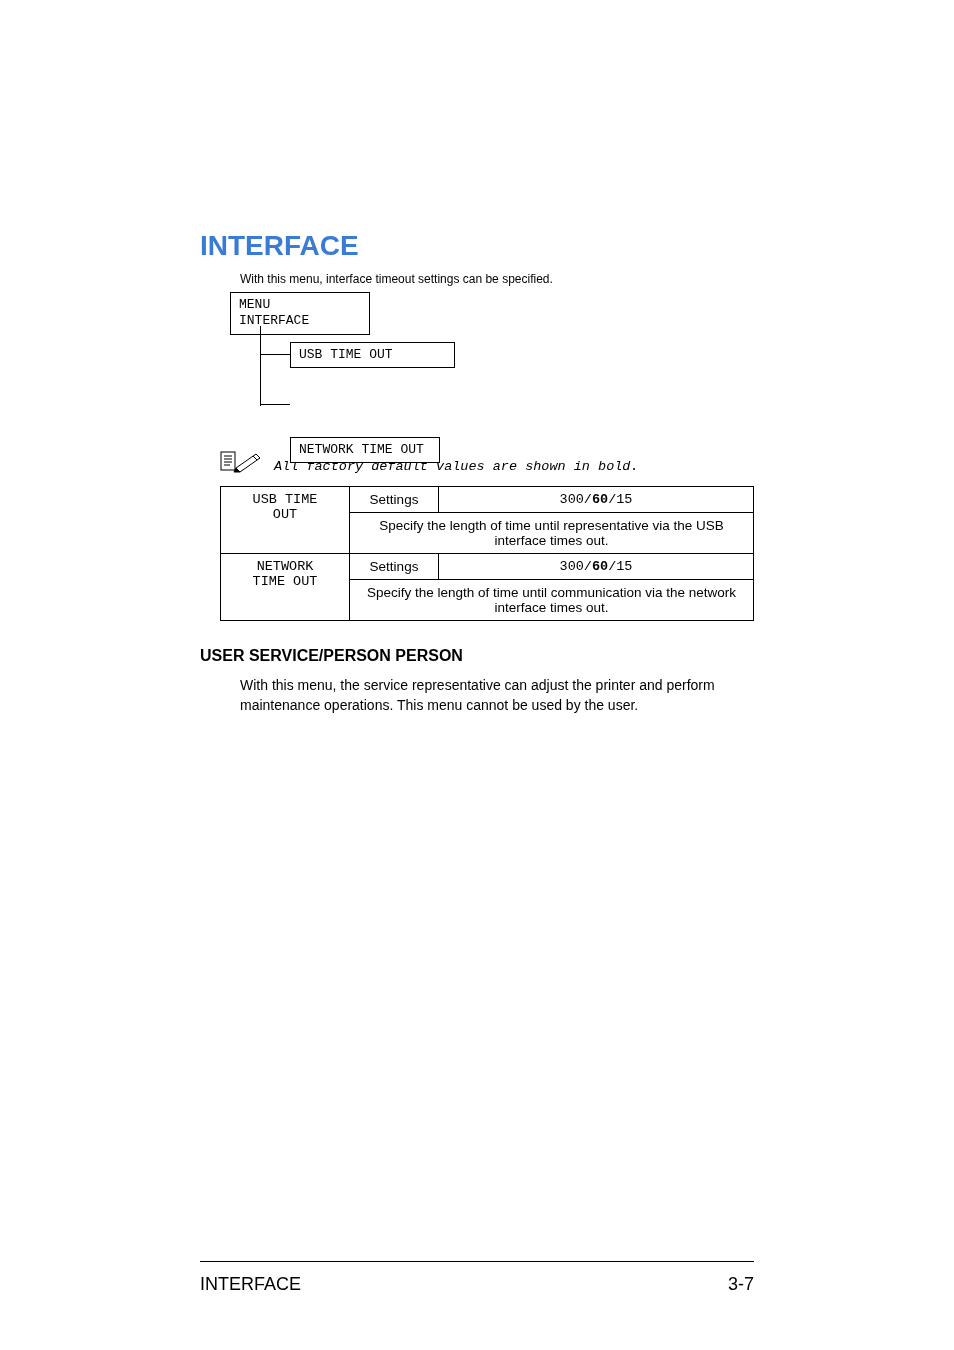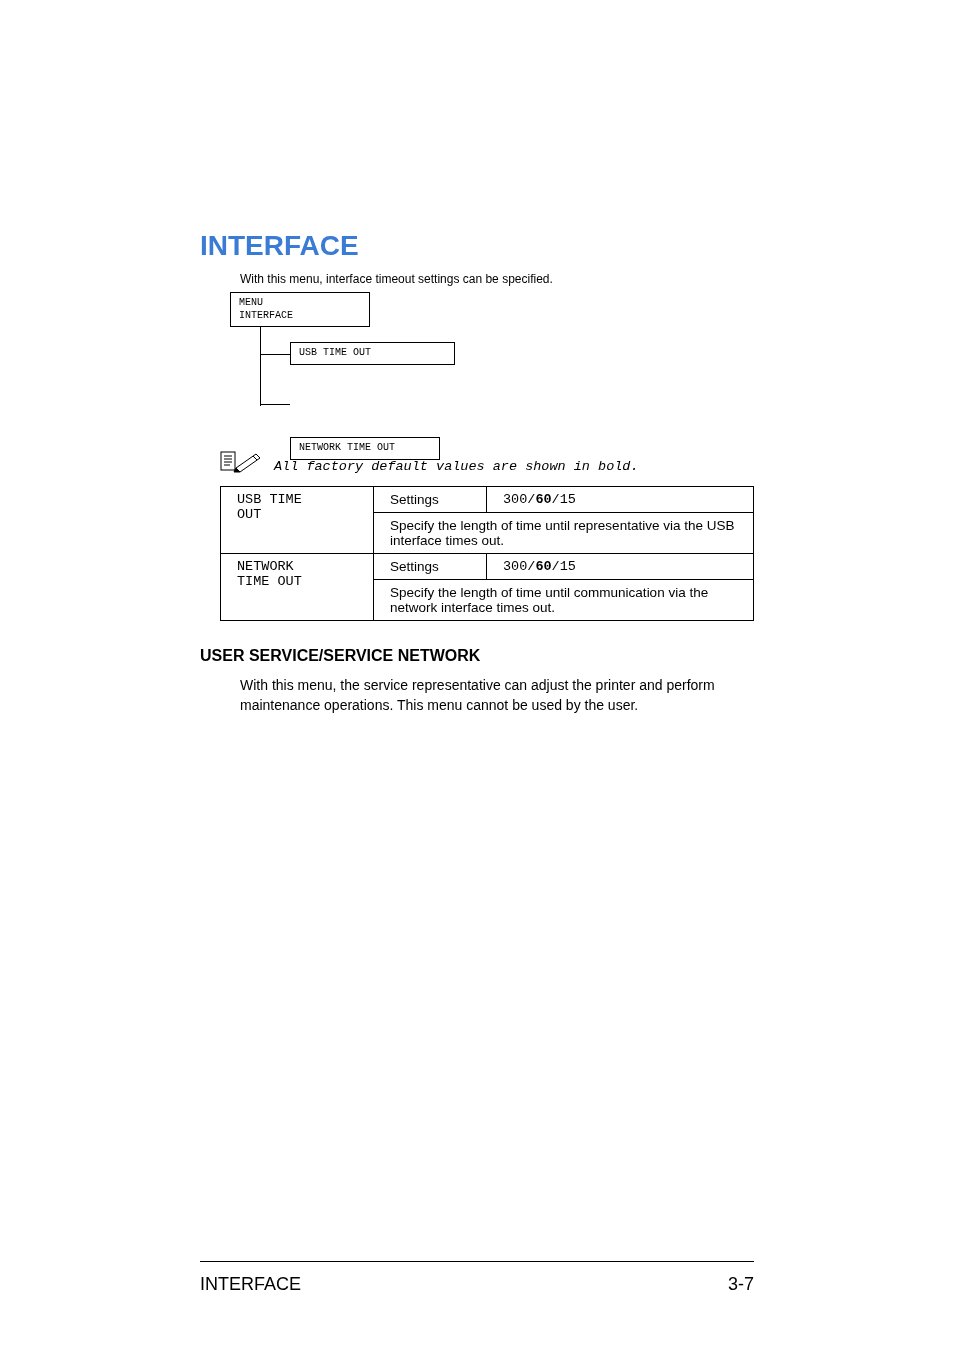--- a/index.html
+++ b/index.html
@@ -42,21 +42,21 @@
     margin-left: 30px;
     margin-bottom: 26px;
     height: 130px;
     position: relative;
   }
   .tree-box {
     position: absolute;
     border: 1px solid #000;
     background: #fff;
     font-family: "Courier New", monospace;
-    font-size: 10px;
+    font-size: 13px;
     line-height: 1.25;
     padding: 4px 8px;
     box-sizing: border-box;
   }
   .tree-root {
     left: 0;
     top: 0;
     width: 140px;
   }
   .tree-child1 {
@@ -112,22 +112,23 @@
   
   table.settings {
     width: 100%;
     border-collapse: collapse;
     font-size: 13.5px;
     margin-left: 20px;
     width: calc(100% - 20px);
   }
   table.settings td {
     border: 1px solid #000;
-    padding: 5px 16px;
+    padding: 5px 4px;
     vertical-align: top;
+    text-align: center;
   }
   .mono {
     font-family: "Courier New", monospace;
   }
   .col-key {
     width: 120px;
   }
   .col-settings {
     width: 80px;
   }
@@ -218,21 +219,21 @@
         <td class="mono">
           <span>300/</span><b>60</b><span>/15</span>
         </td>
       </tr>
       <tr>
         <td colspan="2">Specify the length of time until communication via the network interface times out.</td>
       </tr>
     </tbody>
   </table>
 
-  <h2 class="subsection-title">USER SERVICE/SERVICE NETWORK</h2>
+  <h2 class="subsection-title">USER SERVICE/PERSON PERSON</h2>
 
   <p class="sub-text">With this menu, the service representative can adjust the printer and perform maintenance operations. This menu cannot be used by the user.</p>
 
   <div class="footer-rule"></div>
   <div class="footer">
     <span>INTERFACE</span>
     <span>3-7</span>
   </div>
 
 </div>

